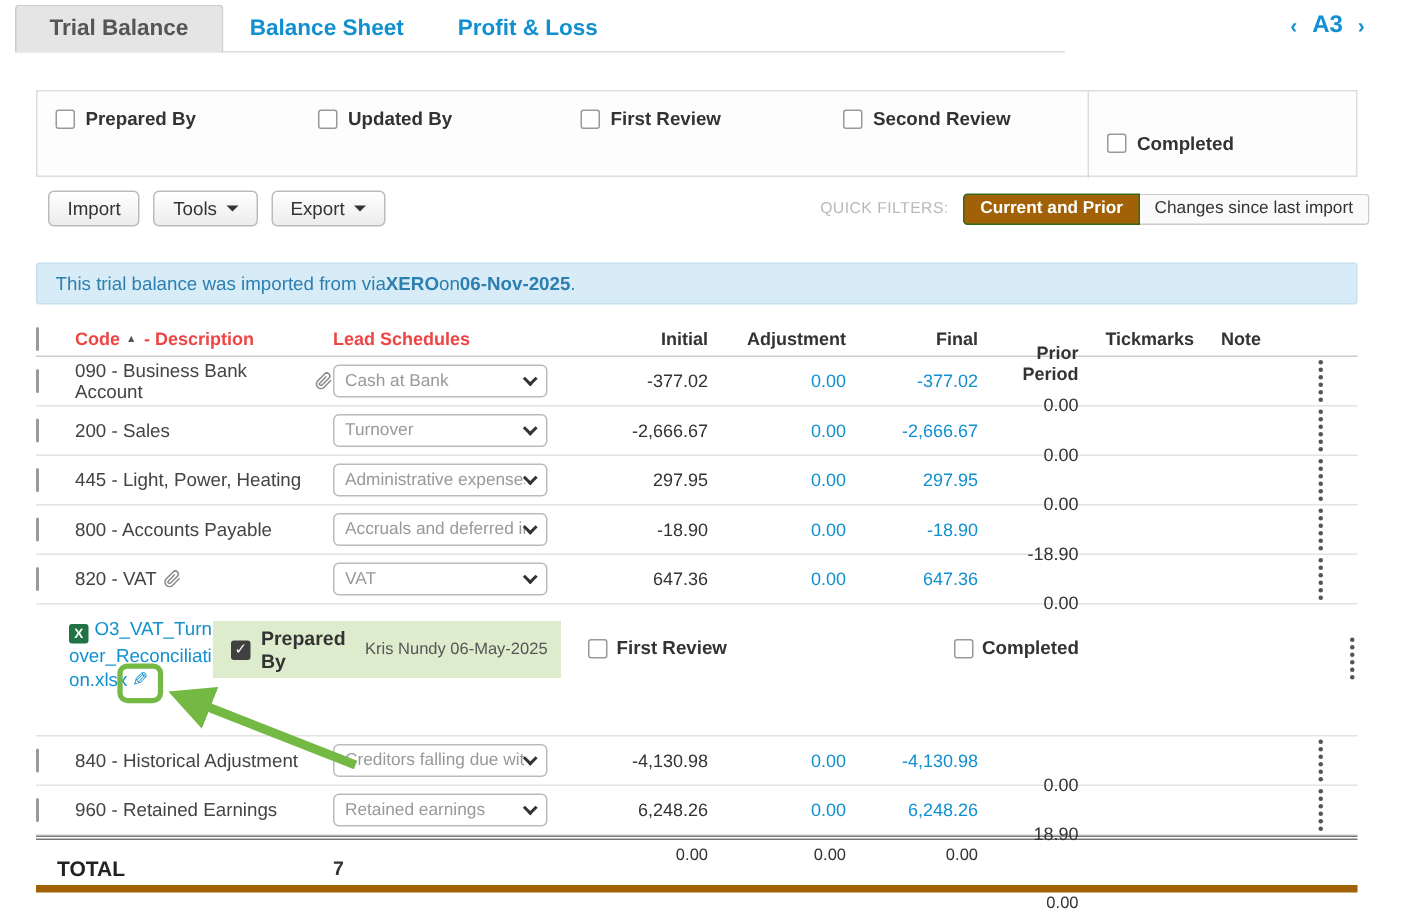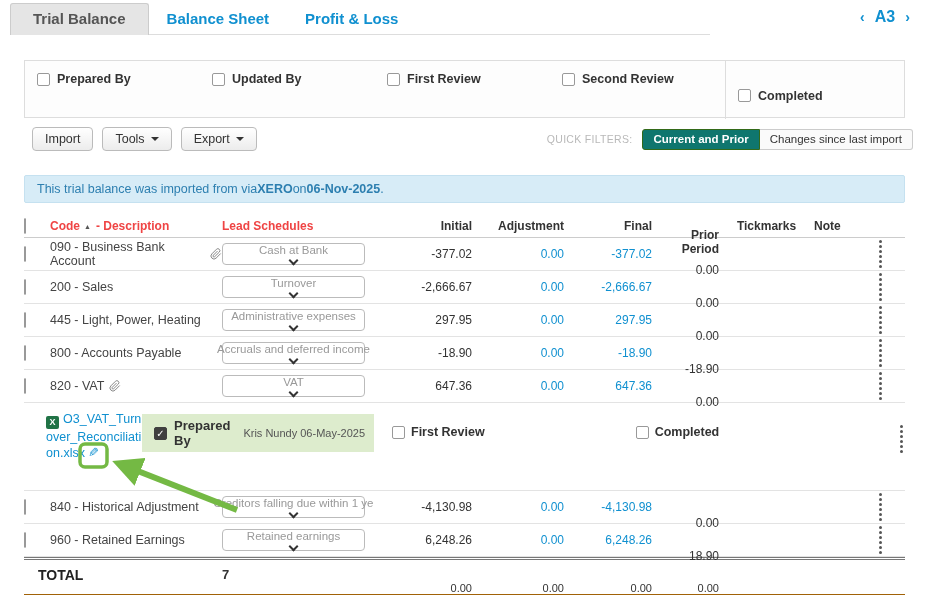--- a/index.html
+++ b/index.html
@@ -34,21 +34,21 @@
   .toolbar { margin: 9px 0 0 32px; width: 881px; height: 24px; display: flex; align-items: center; }
   .btn { height: 24px; padding: 0 12px; font-size: 12.5px; color: #333; background:
     linear-gradient(#ffffff, #ececec); border: 1px solid #bbb; border-radius: 4px;
     margin-right: 9px; display: inline-flex; align-items: center; cursor: pointer; }
   .caret { width: 0; height: 0; border-left: 4px solid transparent; border-right: 4px solid transparent;
     border-top: 4px solid #333; margin-left: 6px; }
   .qf-label { margin-left: auto; font-size: 10.5px; color: #b9b9b9; letter-spacing: .3px;
     margin-right: 10px; }
   .qf-btn { height: 21px; padding: 0 10px; font-size: 11.5px; display: inline-flex;
     align-items: center; cursor: pointer; }
-  .qf-btn.active { background: #0f766e; color: #fff; font-weight: bold; border: 1px solid #336a19;
+  .qf-btn.active { background: #a16207; color: #fff; font-weight: bold; border: 1px solid #336a19;
     border-radius: 3px 0 0 3px; }
   .qf-btn.inactive { background: #fafafa; color: #333; border: 1px solid #ccc; border-left: none;
     border-radius: 0 3px 3px 0; }
 
   
   .banner { margin: 24px 0 0 24px; width: 881px; height: 28px; background: #d7ecf7;
     border: 1px solid #c5e1f0; border-radius: 2px; display: flex; align-items: center;
     padding-left: 12px; font-size: 12.5px; color: #2d7fb0; }
   .banner b { font-weight: bold; }
 
@@ -70,21 +70,21 @@
   .thead .hblue { color: #ef4444; cursor: pointer; }
   .sort-arrow { font-size: 7px; color: #555; margin: 0 5px 0 4px; }
   .thead .hnum { color: #333; }
 
   .drow { height: 33px; border-bottom: 1px solid #e3e3e3; font-size: 12.5px; color: #444; }
   .num { font-size: 12px; color: #333; }
   .num.blue { color: #1090d0; cursor: pointer; }
   .paperclip { margin-left: 5px; display: inline-flex; }
 
   .dd { width: 143px; height: 22px; border: 1px solid #bbb; border-radius: 4px; background: #fff;
-    display: flex; align-items: center; padding: 0 7px; cursor: pointer; flex-direction: column; }
+    display: flex; align-items: center; padding: 0 7px; cursor: pointer; }
   .dd .dd-text { flex: 1; font-size: 11.5px; color: #999; white-space: nowrap;
     overflow: hidden; }
   .dd .chevron { width: 7px; height: 7px; border-right: 2px solid #333; border-bottom: 2px solid #333;
     transform: rotate(45deg); margin-top: -4px; flex: 0 0 7px; }
 
   .kebab { display: flex; flex-direction: column; gap: 2px; cursor: pointer; padding: 2px; }
   .kebab i { width: 3px; height: 3px; border-radius: 50%; background: #555; }
 
   
   .att-row { position: relative; height: 88px; border-bottom: 1px solid #e3e3e3;
@@ -99,22 +99,22 @@
   .prep-box { margin-top: 11px; width: 232px; height: 38px; background: #ddeccd;
     display: flex; align-items: center; padding: 0 12px; }
   .prep-box .lbl { font-size: 13px; font-weight: bold; margin-left: 7px; }
   .prep-box .who { font-size: 11px; color: #555; margin-left: 13px; white-space: nowrap; }
   .att-chk { display: flex; align-items: center; margin-top: 22px; }
   .att-chk .lbl { font-size: 12.5px; font-weight: bold; margin-left: 6px; }
   .annotation-svg { position: absolute; left: 0; top: 0; overflow: visible;
     pointer-events: none; z-index: 5; }
 
   
-  .total-row { border-top: 3px double #777; border-bottom: 1px solid #a16207; height: 38px;
-    display: flex; align-items: flex-end; }
+  .total-row { border-top: 3px double #777; border-bottom: 5px solid #a16207; height: 38px;
+    display: flex; align-items: flex-start; }
   .t-label { width: 198px; padding-left: 14px; font-size: 14px; font-weight: bold;
     color: #222; line-height: 38px; }
   .t-count { width: 158px; font-size: 13px; font-weight: bold; color: #333; line-height: 38px; }
   .t-num { padding-top: 4px; font-size: 11px; color: #333; }
 </style>
 </head>
 <body>
 
 <div class="tabbar">
   <div class="tab active">Trial Balance</div>

